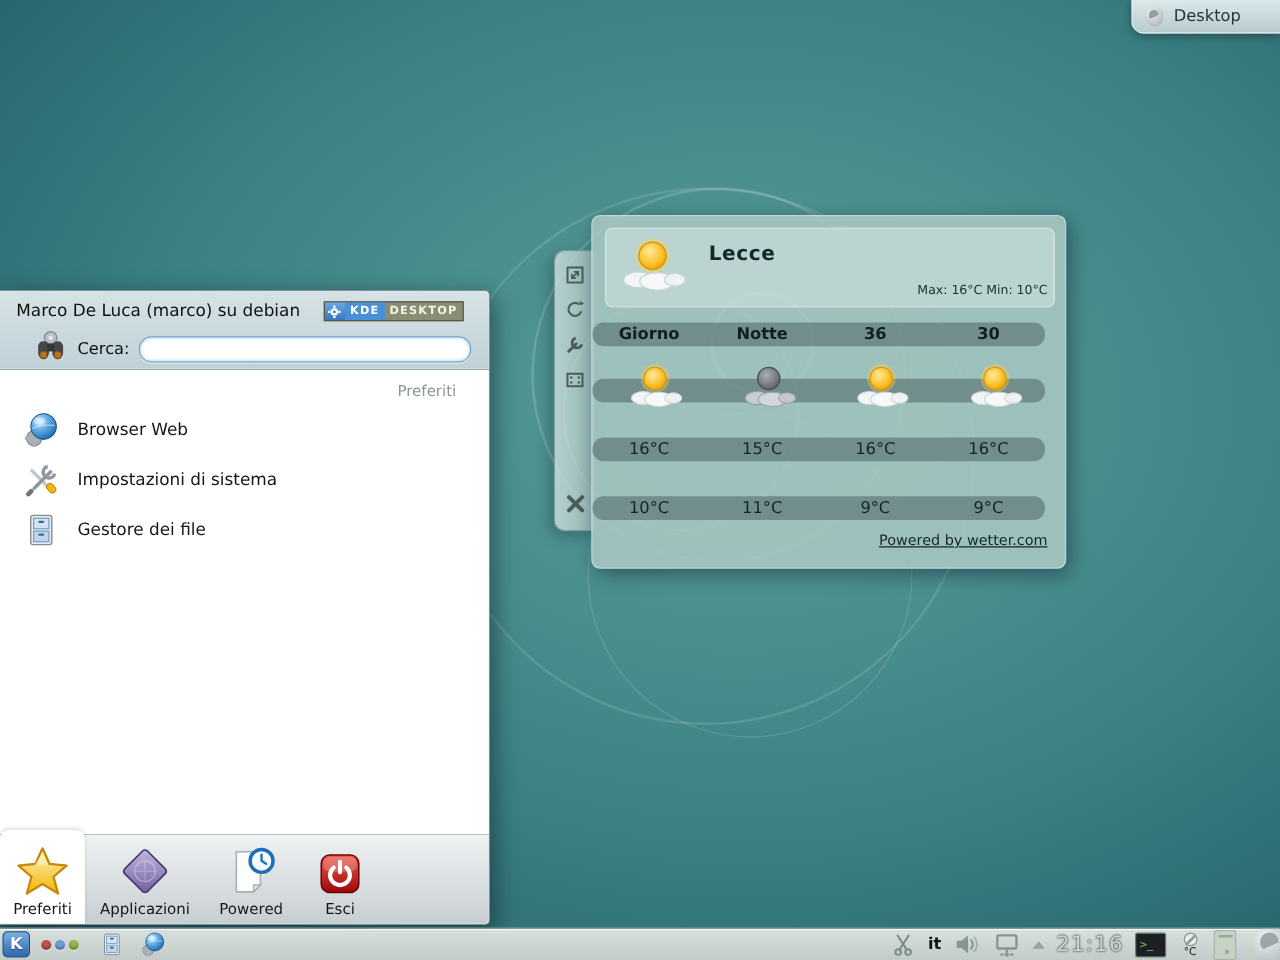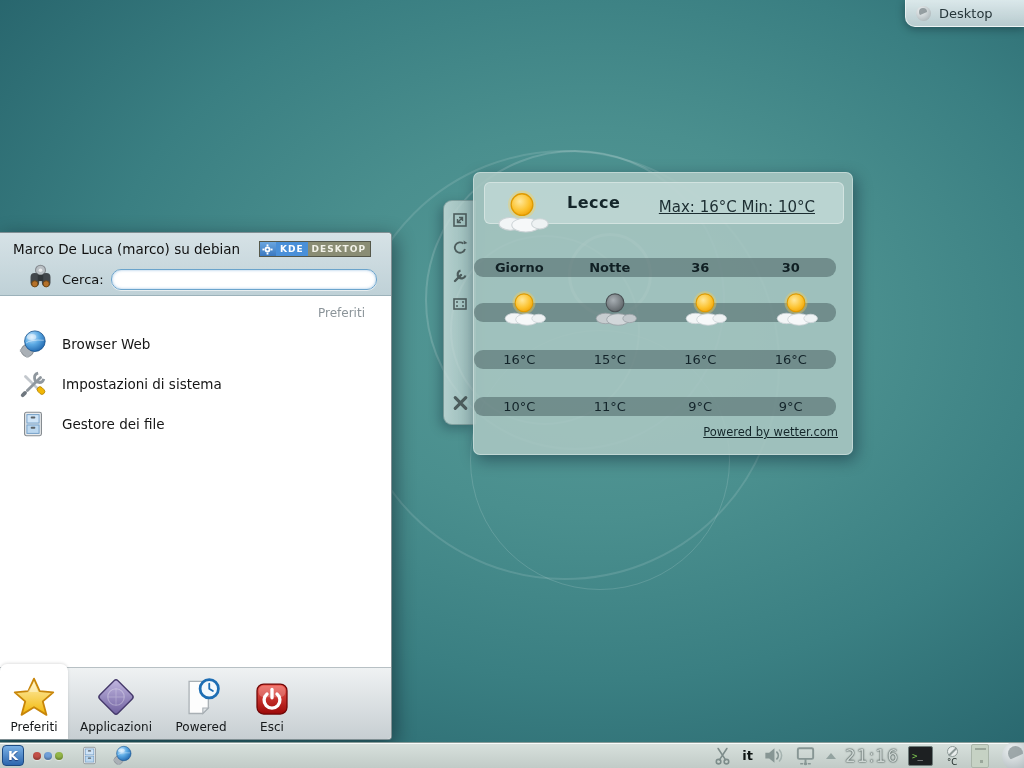--- a/index.html
+++ b/index.html
@@ -37,25 +37,25 @@
     border:1px solid rgba(105,135,135,.65); border-right:none; border-radius:9px 0 0 9px;
     box-shadow:-3px 4px 12px rgba(0,10,30,.28);
     display:flex; flex-direction:column; align-items:center; padding-top:9px; gap:9px; }
   .hbtn { width:19px; height:19px; display:flex; align-items:center; justify-content:center; cursor:pointer; }
   .hclose { margin-top:auto; margin-bottom:12px; }
 
   
   .weather { position:absolute; left:473px; top:172px; width:380px; height:283px; z-index:5;
     background:rgba(167,197,193,.90); border:1px solid rgba(220,235,233,.55);
     border-radius:7px; box-shadow:3px 5px 16px rgba(0,10,30,.4); }
-  .whead { position:absolute; left:10px; top:9px; width:360px; height:42px;
+  .whead { position:absolute; left:10px; top:9px; width:360px; height:64px;
     background:rgba(210,228,225,.55); border:1px solid rgba(255,255,255,.35); border-radius:6px; }
   .whead .bigicon { position:absolute; left:8px; top:5px; }
   .wcity { position:absolute; left:82px; top:10px; font-size:16px; font-weight:bold; color:#14262a; letter-spacing:.5px; }
-  .wminmax { position:absolute; right:28px; bottom:7px; font-size:15px; color:#1c2d31;text-decoration:underline; }
+  .wminmax { position:absolute; right:5px; bottom:7px; font-size:10px; color:#1c2d31; }
   .wrow { position:absolute; left:0; width:362px; height:19px;
     background:rgba(58,80,82,.45); border-radius:9px;
     display:grid; grid-template-columns:repeat(4,1fr); align-items:center; text-align:center; }
   .wrow-head { top:85px; font-weight:bold; font-size:13px; color:#101f23; }
   .wrow-iconbar { top:130px; }
   .wrow-day { top:177px; font-size:13px; color:#13242a; }
   .wrow-night { top:224px; font-size:13px; color:#13242a; }
   .wicons { position:absolute; left:5px; top:116px; width:362px; height:38px; z-index:2;
     display:grid; grid-template-columns:repeat(4,1fr); justify-items:center; align-items:center; }
   .wcredit { position:absolute; right:14px; top:252px; font-size:11.5px; color:#14262a;

